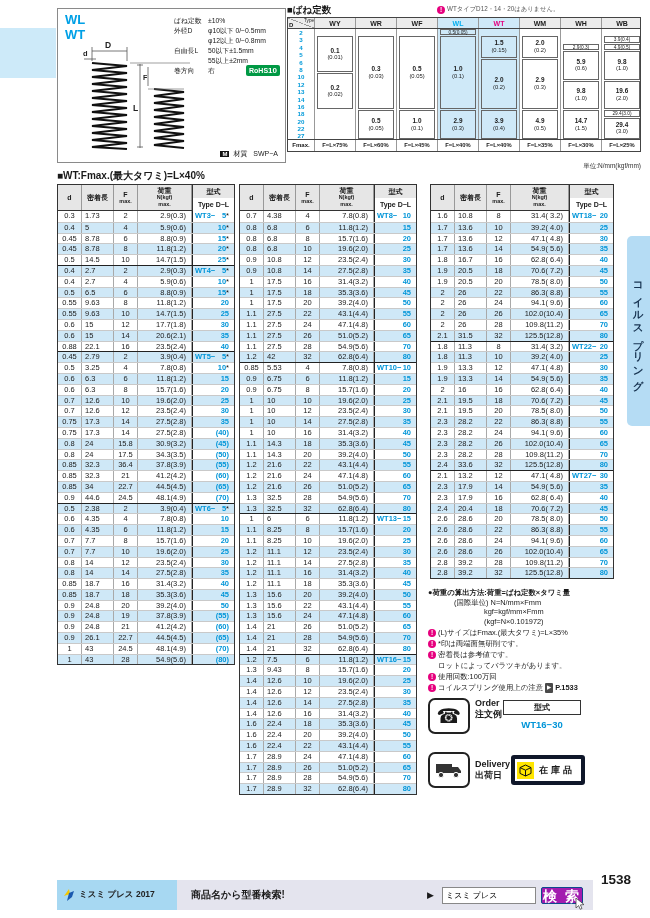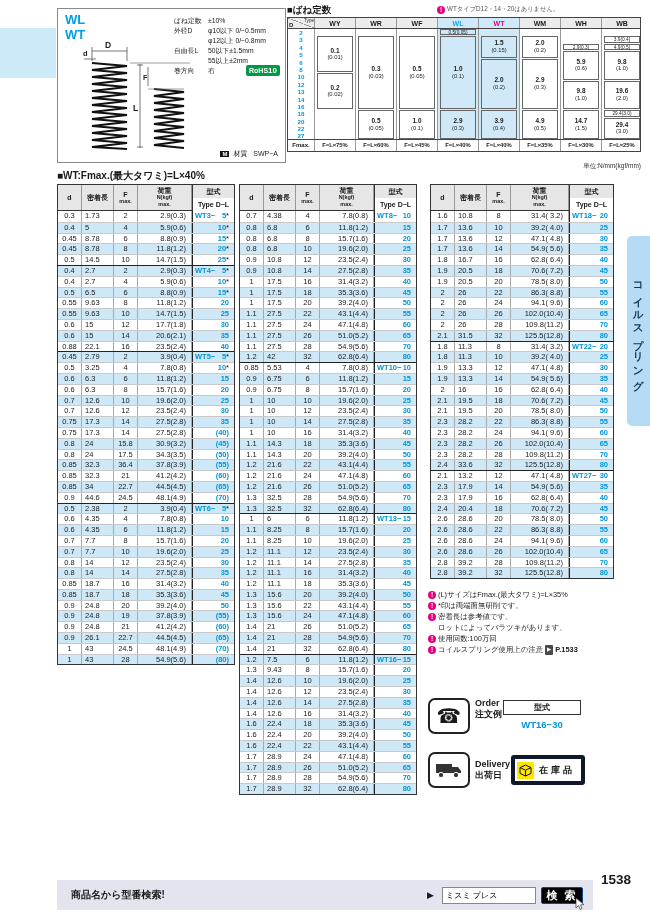--- a/index.html
+++ b/index.html
@@ -109,21 +109,21 @@
   #stock-label{font-size:9px;font-weight:bold;letter-spacing:3px;}
   
   #footer{left:57px;top:880px;width:536px;height:30px;background:#e4e4ee;display:flex;align-items:center;}
   #brand{width:120px;height:30px;background:#a7d8f2;display:flex;align-items:center;padding-left:5px;
          box-sizing:border-box;font-size:8.5px;font-weight:bold;color:#222;}
   #brand svg{margin-right:3px;}
   #prompt{font-size:10px;font-weight:bold;margin-left:14px;}
   #arrow{margin-left:auto;font-size:9px;margin-right:8px;}
   #search-input{width:86px;height:15px;border:1px solid #888;background:#fff;font-size:8px;
                 padding:0 3px;margin-right:5px;font-family:inherit;}
-  #search-btn{width:42px;height:17px;background:#000000;color:#fff;font-size:11px;font-weight:bold;
+  #search-btn{width:42px;height:17px;background:#a21caf;color:#fff;font-size:14px;font-weight:bold;
               border:1px solid #0d4a8c;border-radius:2px;position:relative;margin-right:10px;
               font-family:inherit;letter-spacing:2px;padding:0;}
   #cursor{position:absolute;right:-3px;bottom:-7px;}
   #page-num{left:601px;top:872px;font-size:13.5px;font-weight:bold;}
 </style>
 </head>
 <body>
 
 <div class="abs" id="left-band"></div>
 <div class="abs" id="side-tab">
@@ -1705,20 +1705,26 @@
       <div class="mc c-f">32</div>
       <div class="mc c-load">125.5(12.8)</div>
       <div class="mc c-type">
         <span class="tp"></span>
         <span class="ts">80</span>
       </div>
     </div>
   </div>
 
 <div class="abs" id="notes">
+  <div id="calc">
+      <div class="c0">●荷重の算出方法:荷重=ばね定数×タワミ量</div>
+      <div class="ind">(国際単位) N=N/mm×Fmm</div>
+      <div class="ind2">kgf=kgf/mm×Fmm</div>
+      <div class="ind2">(kgf=N×0.101972)</div>
+    </div>
   <div id="note-items">
       <div class="note-item">
         <span class="nicon">!</span>
         <span>(L)サイズはFmax.(最大タワミ)=L×35%</span>
       </div>
       <div class="note-item">
         <span class="nicon">!</span>
         <span>*印は両端面無研削です。</span>
       </div>
       <div class="note-item">
@@ -1773,20 +1779,27 @@
     <div id="cube-bg">
       <svg width="13" height="13" viewBox="0 0 13 13">
         <path d="M6.5 1 L12 3.6 L12 9.4 L6.5 12 L1 9.4 L1 3.6 Z M1 3.6 L6.5 6.2 L12 3.6 M6.5 6.2 L6.5 12" fill="none" stroke="#111" stroke-width="1"></path>
       </svg>
     </div>
     <span id="stock-label">在庫品</span>
   </div>
 </div>
 
 <div class="abs" id="footer">
+  <div id="brand">
+    <svg width="14" height="14" viewBox="0 0 14 14">
+      <path d="M2 8 L7 1 L8 6 Z" fill="#f5c800"></path>
+      <path d="M5 13 L7 5 L12 3 L10 9 Z" fill="#1a5ab0"></path>
+    </svg>
+    <span>ミスミ プレス 2017</span>
+  </div>
   <span id="prompt">商品名から型番検索!</span>
   <span id="arrow">▶</span>
   <input id="search-input" value="ミスミ プレス" style="">
   <button id="search-btn">
     <span>検 索</span>
     <svg id="cursor" width="10" height="12" viewBox="0 0 10 12">
       <path d="M1 0 L1 10 L3.6 7.6 L5.2 11.3 L7 10.5 L5.4 6.9 L9 6.6 Z" fill="#fff" stroke="#333" stroke-width="0.7"></path>
     </svg>
   </button>
 </div>

